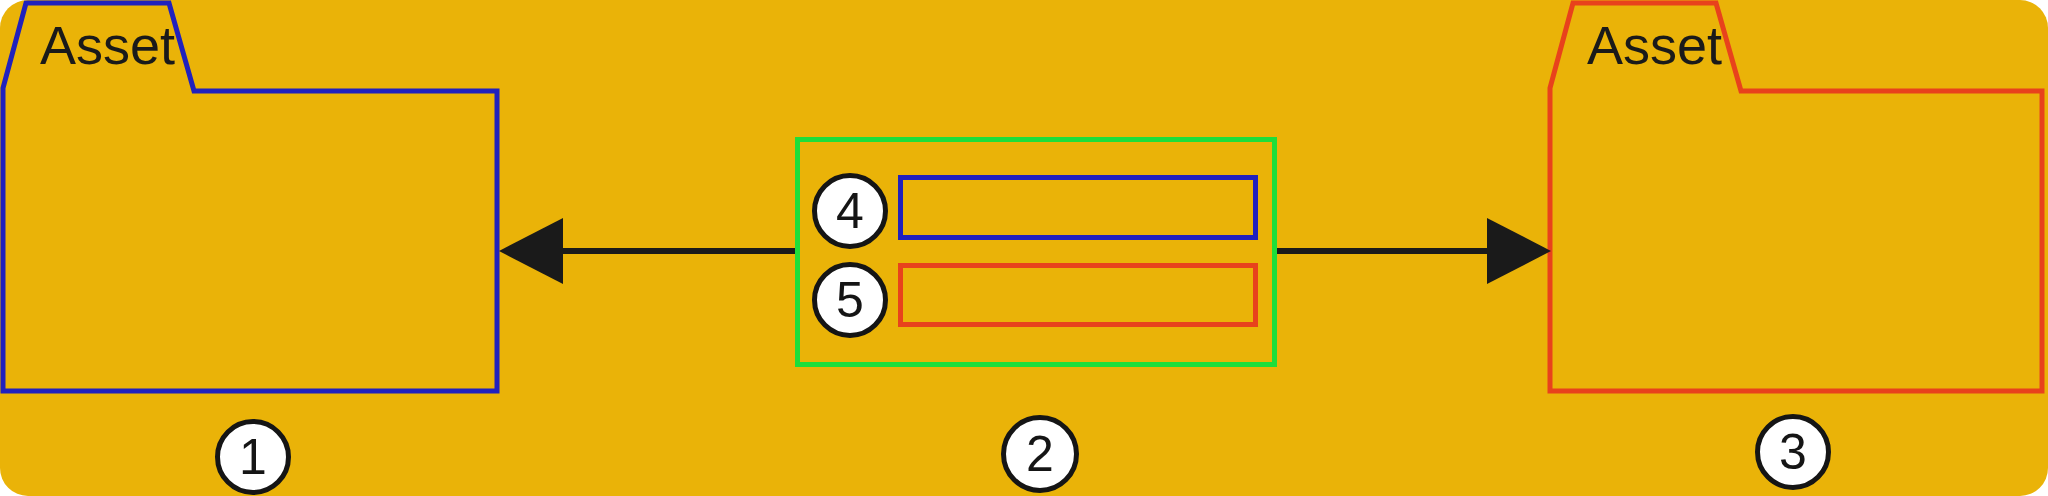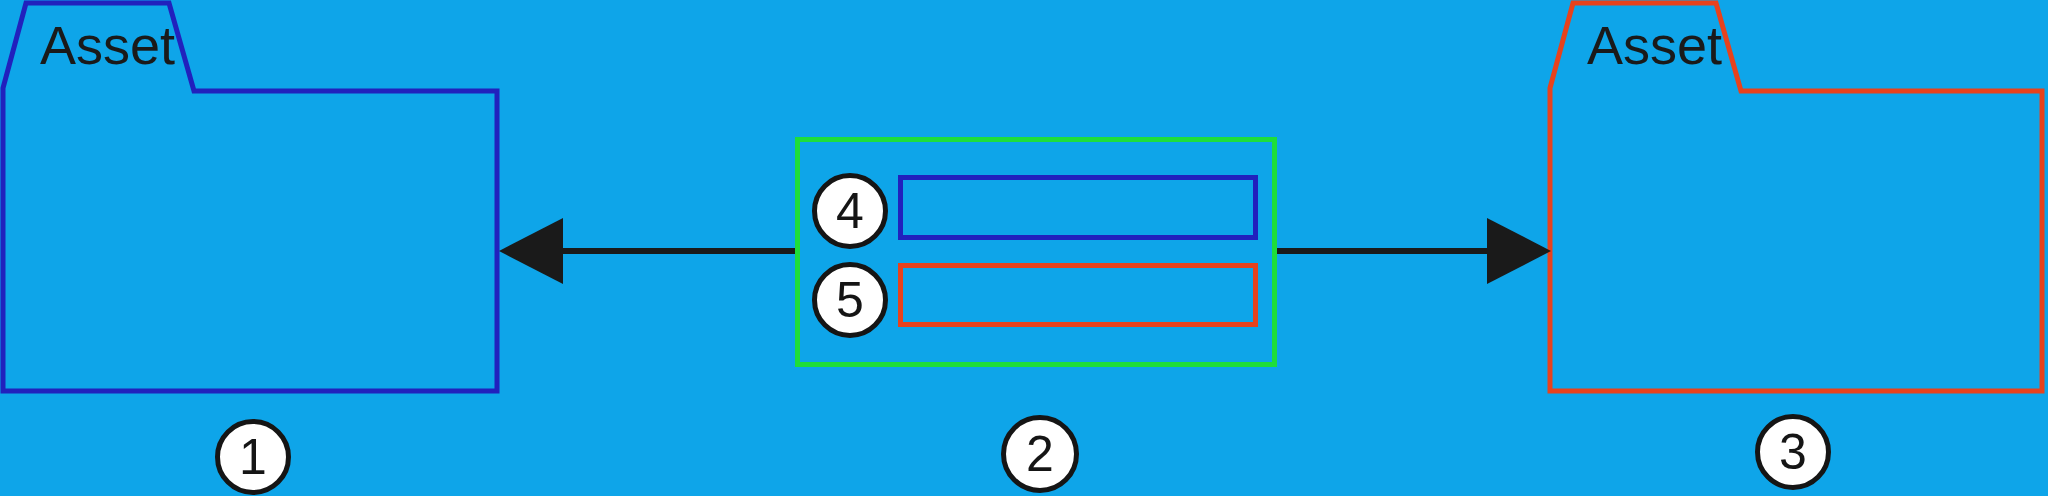--- a/index.html
+++ b/index.html
@@ -5,22 +5,23 @@
   html, body {
     margin: 0;
     padding: 0;
     background: #ffffff;
     font-family: "Liberation Sans", sans-serif;
   }
   .canvas {
     position: relative;
     width: 2048px;
     height: 496px;
-    background: #0ea5e9;
+    background: #eab308;
     overflow: hidden;
+    border-radius: 28px;
   }
   .layer {
     position: absolute;
     left: 0;
     top: 0;
   }
   .asset-label {
     position: absolute;
     font-size: 54px;
     line-height: 1;

